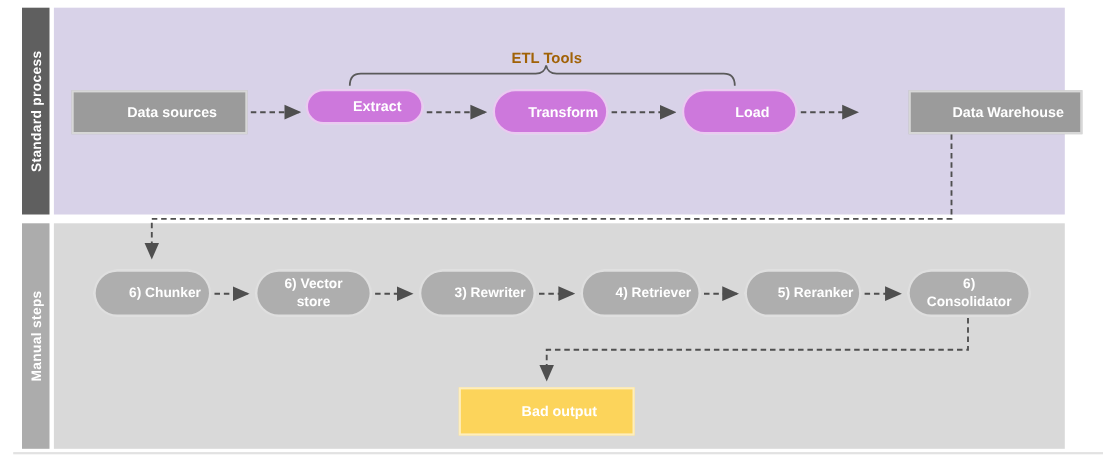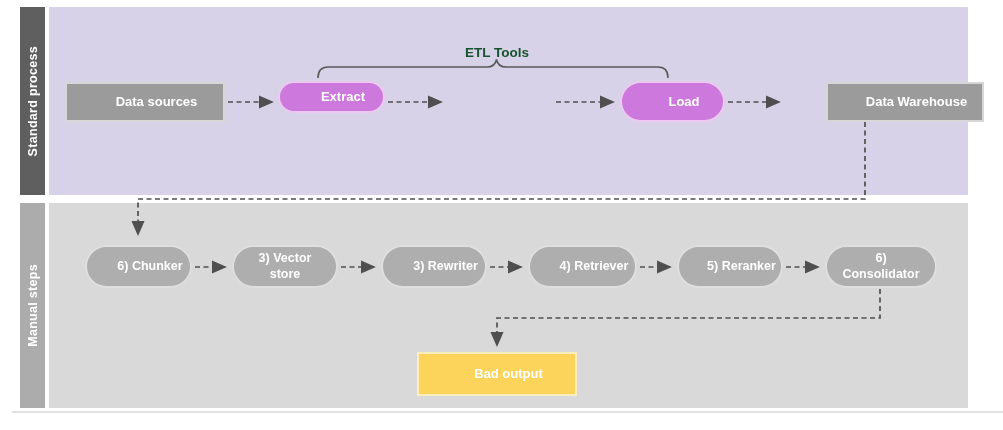--- a/index.html
+++ b/index.html
@@ -68,21 +68,21 @@
   .n-retriever      { left: 528px; top: 245px; width: 109px; height: 43px; }
   .n-reranker       { left: 677px; top: 245px; width: 106px; height: 43px; }
   .n-consolidator   { left: 825px; top: 245px; width: 112px; height: 43px; padding: 0 10px; }
 
   .n-bad-output     { left: 417px; top: 352px; width: 160px; height: 44px; }
 
   .etl-tools-label {
     position: absolute;
     left: 447px; top: 45px; width: 100px;
     text-align: center;
-    color: #14532d;
+    color: #a16207;
     font-weight: bold;
     font-size: 13.5px;
   }
   svg.overlay {
     position: absolute;
     left: 0; top: 0;
     width: 1003px; height: 430px;
     pointer-events: none;
   }
   .conn { stroke: #4f4f4f; stroke-width: 1.7; fill: none; stroke-dasharray: 5 3.5; }
@@ -131,32 +131,35 @@
 
     <path class="conn" marker-end="url(#arr)" d="M880 289 V318 H497 V345"></path>
   </svg>
 
   <div class="node gray-box n-data-sources">
     <span>Data sources</span>
   </div>
   <div class="node pill etl-pill n-extract">
     <span>Extract</span>
   </div>
+  <div class="node pill etl-pill n-transform">
+    <span>Transform</span>
+  </div>
   <div class="node pill etl-pill n-load">
     <span>Load</span>
   </div>
   <div class="node gray-box n-data-warehouse">
     <span>Data Warehouse</span>
   </div>
 
   <div class="node pill gray-pill n-chunker">
     <span>6) Chunker</span>
   </div>
   <div class="node pill gray-pill n-vector-store">
-    <span>3) Vector store</span>
+    <span>6) Vector store</span>
   </div>
   <div class="node pill gray-pill n-rewriter">
     <span>3) Rewriter</span>
   </div>
   <div class="node pill gray-pill n-retriever">
     <span>4) Retriever</span>
   </div>
   <div class="node pill gray-pill n-reranker">
     <span>5) Reranker</span>
   </div>

